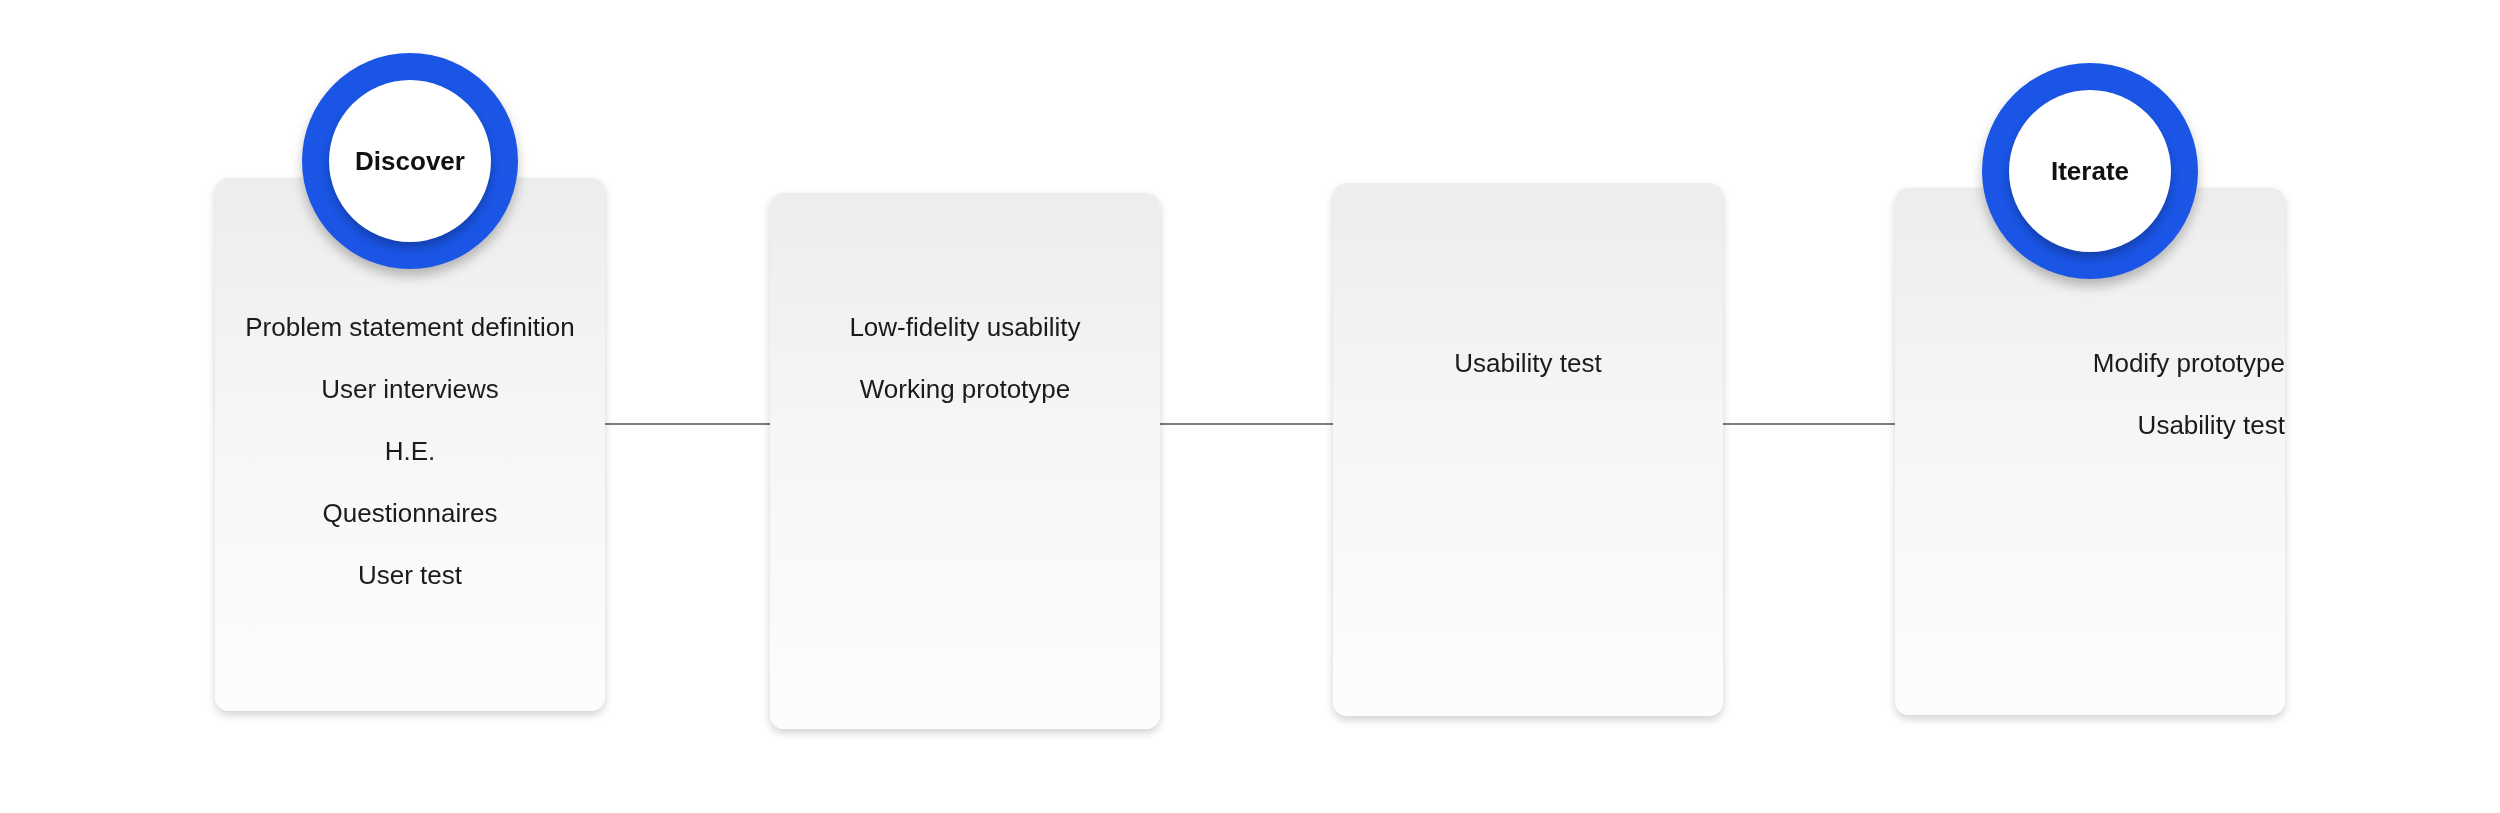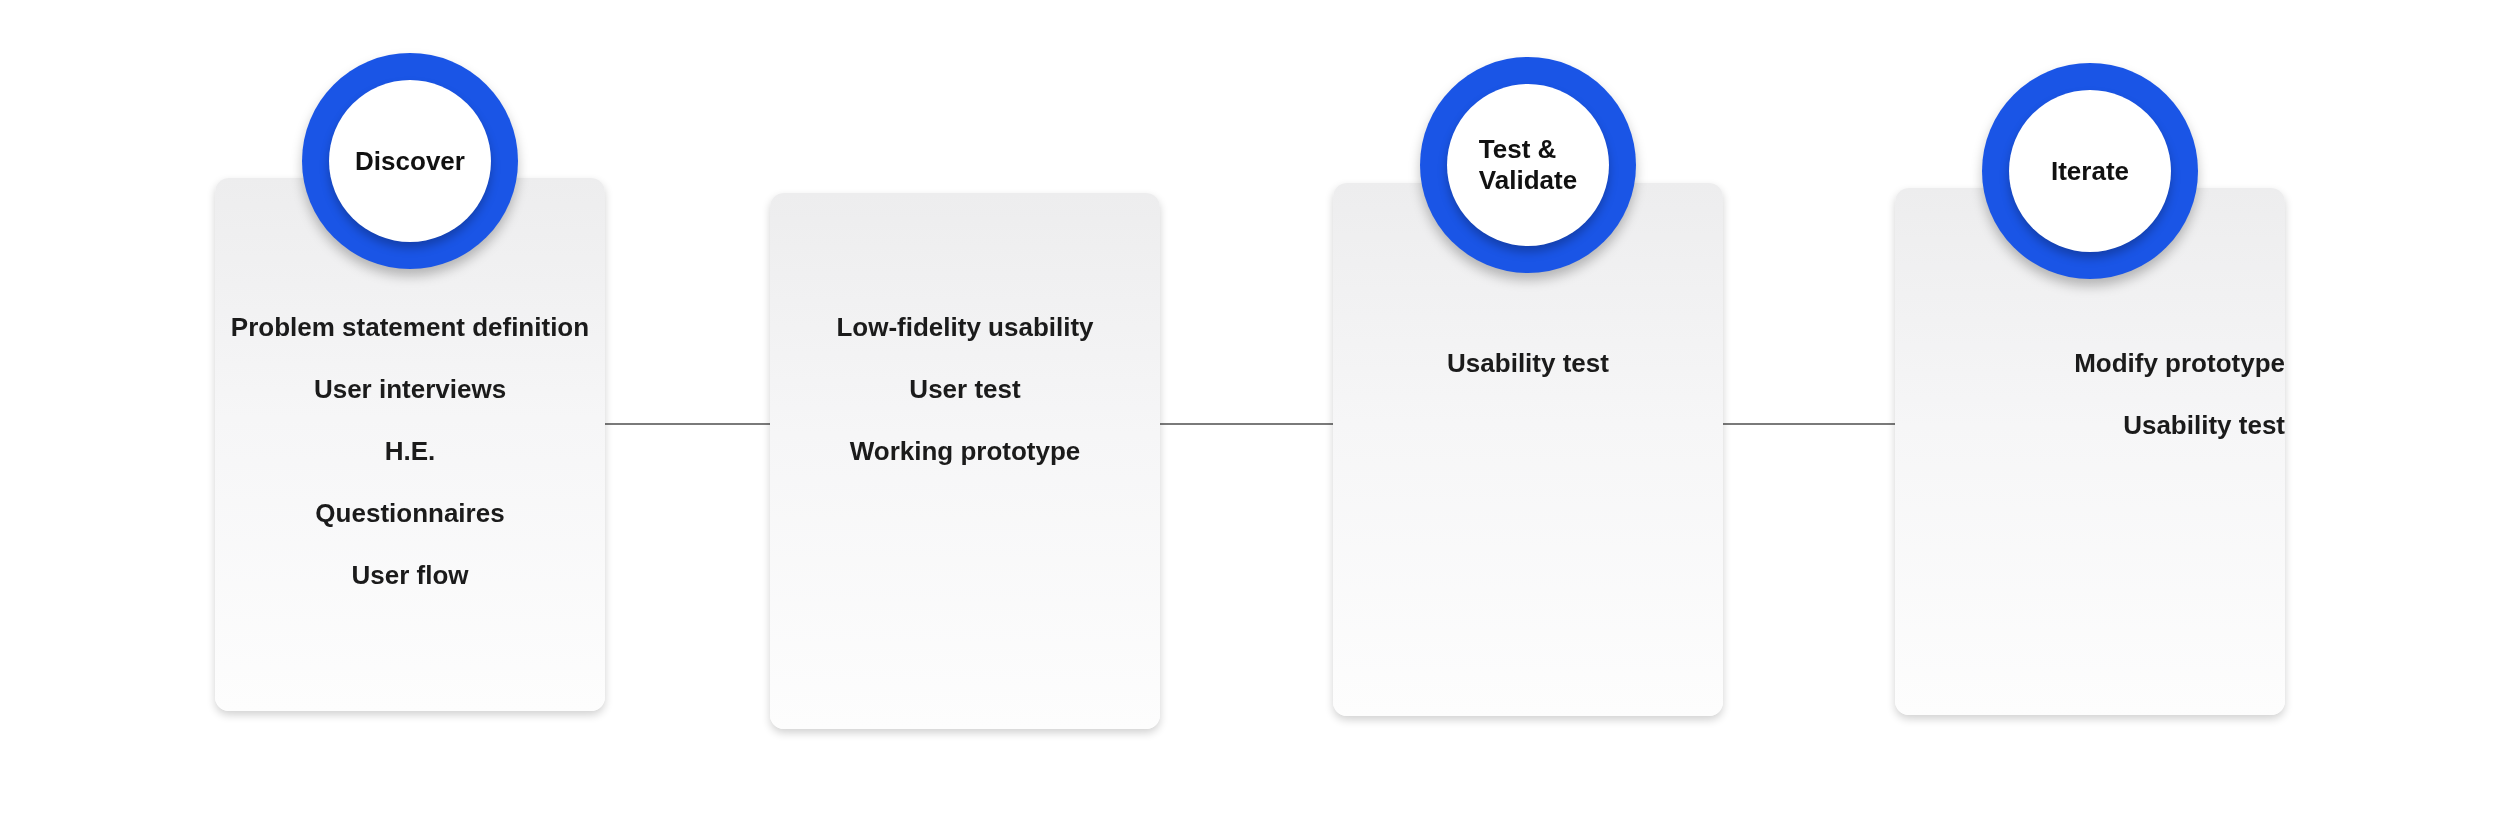--- a/index.html
+++ b/index.html
@@ -97,21 +97,21 @@
     margin: 0;
     padding: 0;
     text-align: center;
   }
   .stage-1 .items { padding-top: 134px; }
   .stage-2 .items { padding-top: 119px; }
   .stage-3 .items { padding-top: 165px; }
   .stage-4 .items { padding-top: 160px; text-align: right; }
   .item {
     font-size: 26px;
-    font-weight: bold;
+    font-weight: normal;
     color: #1b1b1b;
     line-height: 30px;
     margin: 0 0 32px 0;
     white-space: pre;
   }
 </style>
 </head>
 <body>
 
 <div class="canvas">
@@ -120,51 +120,44 @@
   <div class="connector connector-2"></div>
   <div class="connector connector-3"></div>
 
   <div class="stage stage-1">
     <div class="card">
       <ul class="items">
           <li class="item">Problem statement definition</li>
           <li class="item">User interviews</li>
           <li class="item">H.E.</li>
           <li class="item">Questionnaires</li>
-          <li class="item">User flow</li>
+          <li class="item">User test</li>
         </ul>
     </div>
     <div class="badge">
       <div class="badge-inner">
         <span class="badge-label">Discover</span>
       </div>
     </div>
   </div>
 
   <div class="stage stage-2">
     <div class="card">
       <ul class="items">
           <li class="item">Low-fidelity usability</li>
-          <li class="item">User test</li>
           <li class="item">Working prototype</li>
         </ul>
     </div>
   </div>
 
   <div class="stage stage-3">
     <div class="card">
       <ul class="items">
           <li class="item">Usability test</li>
         </ul>
-    </div>
-    <div class="badge">
-      <div class="badge-inner">
-        <span class="badge-label">Test &amp;
-Validate</span>
-      </div>
     </div>
   </div>
 
   <div class="stage stage-4">
     <div class="card">
       <ul class="items">
           <li class="item">Modify prototype</li>
           <li class="item">Usability test</li>
         </ul>
     </div>

